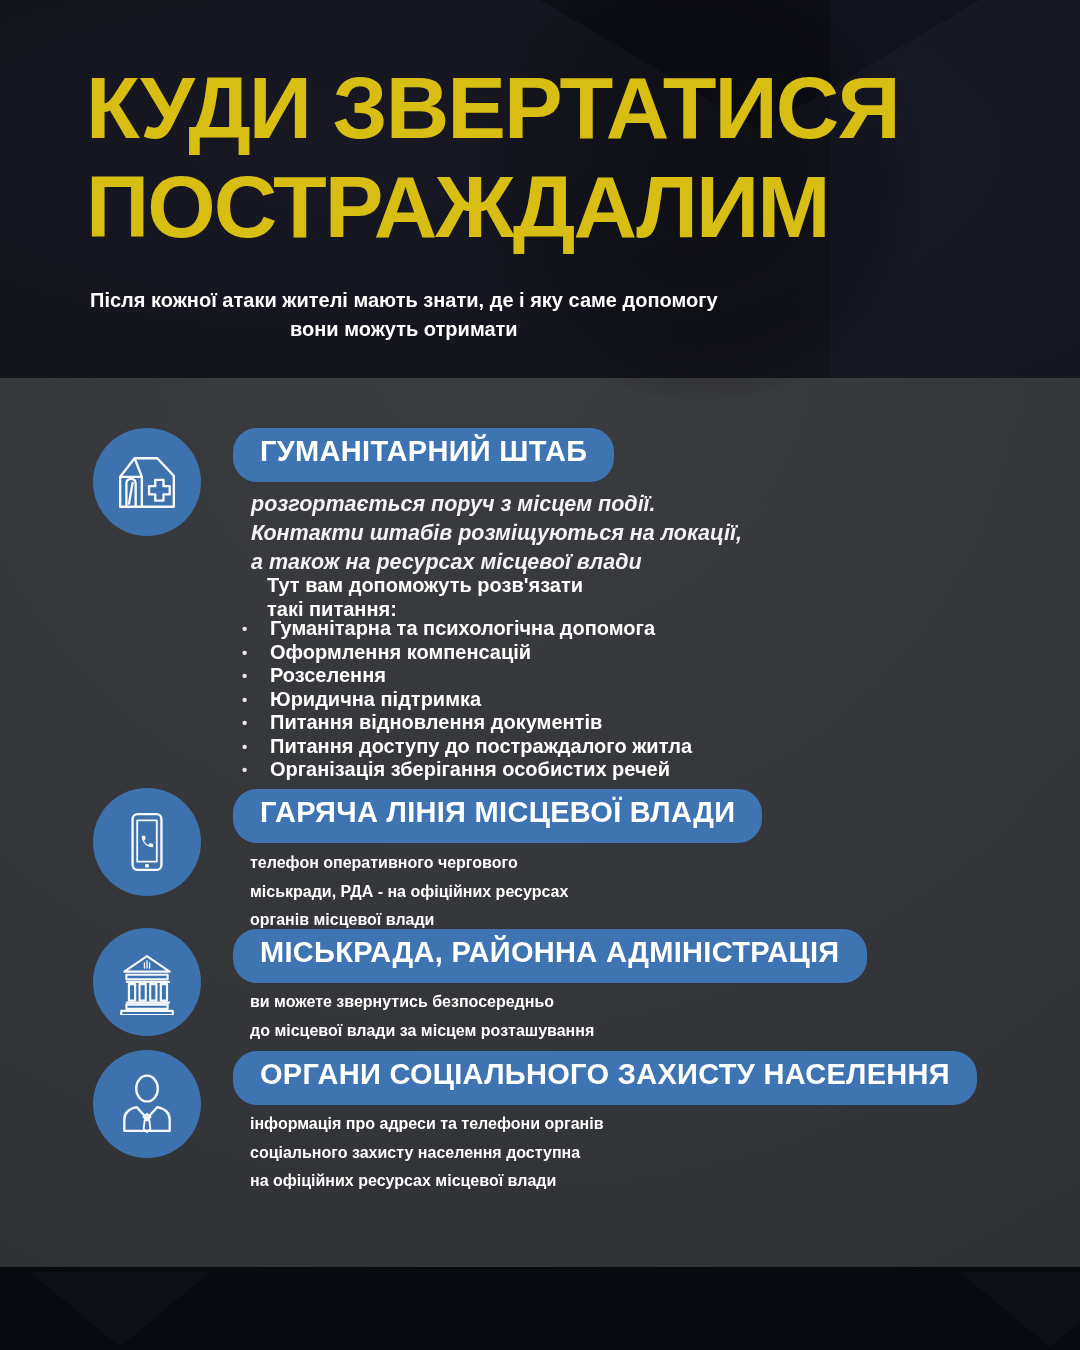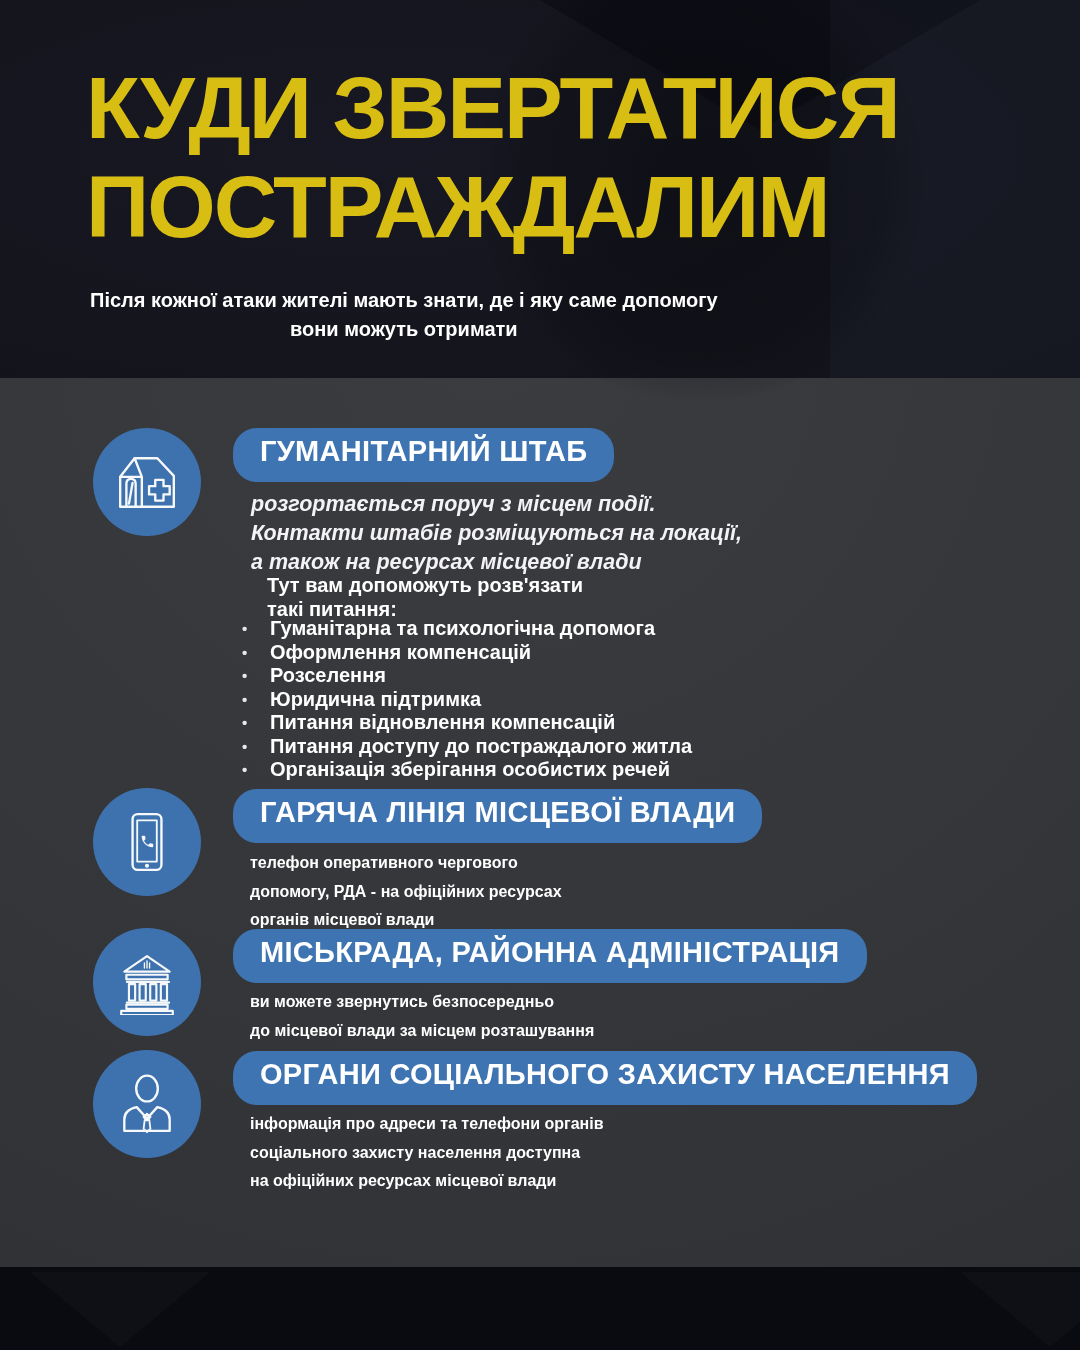--- a/index.html
+++ b/index.html
@@ -134,21 +134,21 @@
     <div class="bullet-row">
         <span class="bullet-dot">•</span>
         <span>Розселення</span>
       </div>
     <div class="bullet-row">
         <span class="bullet-dot">•</span>
         <span>Юридична підтримка</span>
       </div>
     <div class="bullet-row">
         <span class="bullet-dot">•</span>
-        <span>Питання відновлення компенсацій</span>
+        <span>Питання відновлення документів</span>
       </div>
     <div class="bullet-row">
         <span class="bullet-dot">•</span>
         <span>Питання доступу до постраждалого житла</span>
       </div>
     <div class="bullet-row">
         <span class="bullet-dot">•</span>
         <span>Організація зберігання особистих речей</span>
       </div>
   </div>
@@ -159,21 +159,21 @@
         <rect class="stroke-ic" stroke-width="2.3" x="18" y="5" width="28" height="54" rx="5"></rect>
         <rect class="stroke-ic" stroke-width="1.8" x="22.5" y="11" width="19" height="40"></rect>
         <circle cx="32" cy="55" r="2" fill="#f6f8fa"></circle>
         <path fill="#f6f8fa" transform="translate(25,24) scale(0.62)" d="M6.62 10.79c1.44 2.83 3.76 5.14 6.59 6.59l2.2-2.2c.27-.27.67-.36 1.02-.24 1.12.37 2.33.57 3.57.57.55 0 1 .45 1 1V20c0 .55-.45 1-1 1-9.39 0-17-7.61-17-17 0-.55.45-1 1-1h3.5c.55 0 1 .45 1 1 0 1.25.2 2.45.57 3.57.11.35.03.74-.25 1.02l-2.2 2.2z"></path>
       </svg>
     </span>
   </div>
   <div class="pill" style="top:789px">ГАРЯЧА ЛІНІЯ МІСЦЕВОЇ ВЛАДИ</div>
   <div class="desc" style="top:849px">
     <div>телефон оперативного чергового</div>
-    <div>допомогу, РДА - на офіційних ресурсах</div>
+    <div>міськради, РДА - на офіційних ресурсах</div>
     <div>органів місцевої влади</div>
   </div>
 
   <div class="icon-circle" style="top:928px">
     <span>
       <svg width="66" height="66" viewBox="0 0 64 64">
         <path class="stroke-ic" stroke-width="2.1" d="M10,22 L32,7 L54,22 Z"></path>
         <path class="stroke-ic" stroke-width="1.3" d="M29.5,13.5 v5 M32,11.5 v7 M34.5,13.5 v5"></path>
         <rect class="stroke-ic" stroke-width="2.1" x="12" y="25" width="40" height="4.5"></rect>
         <g class="stroke-ic" stroke-width="2.1">

